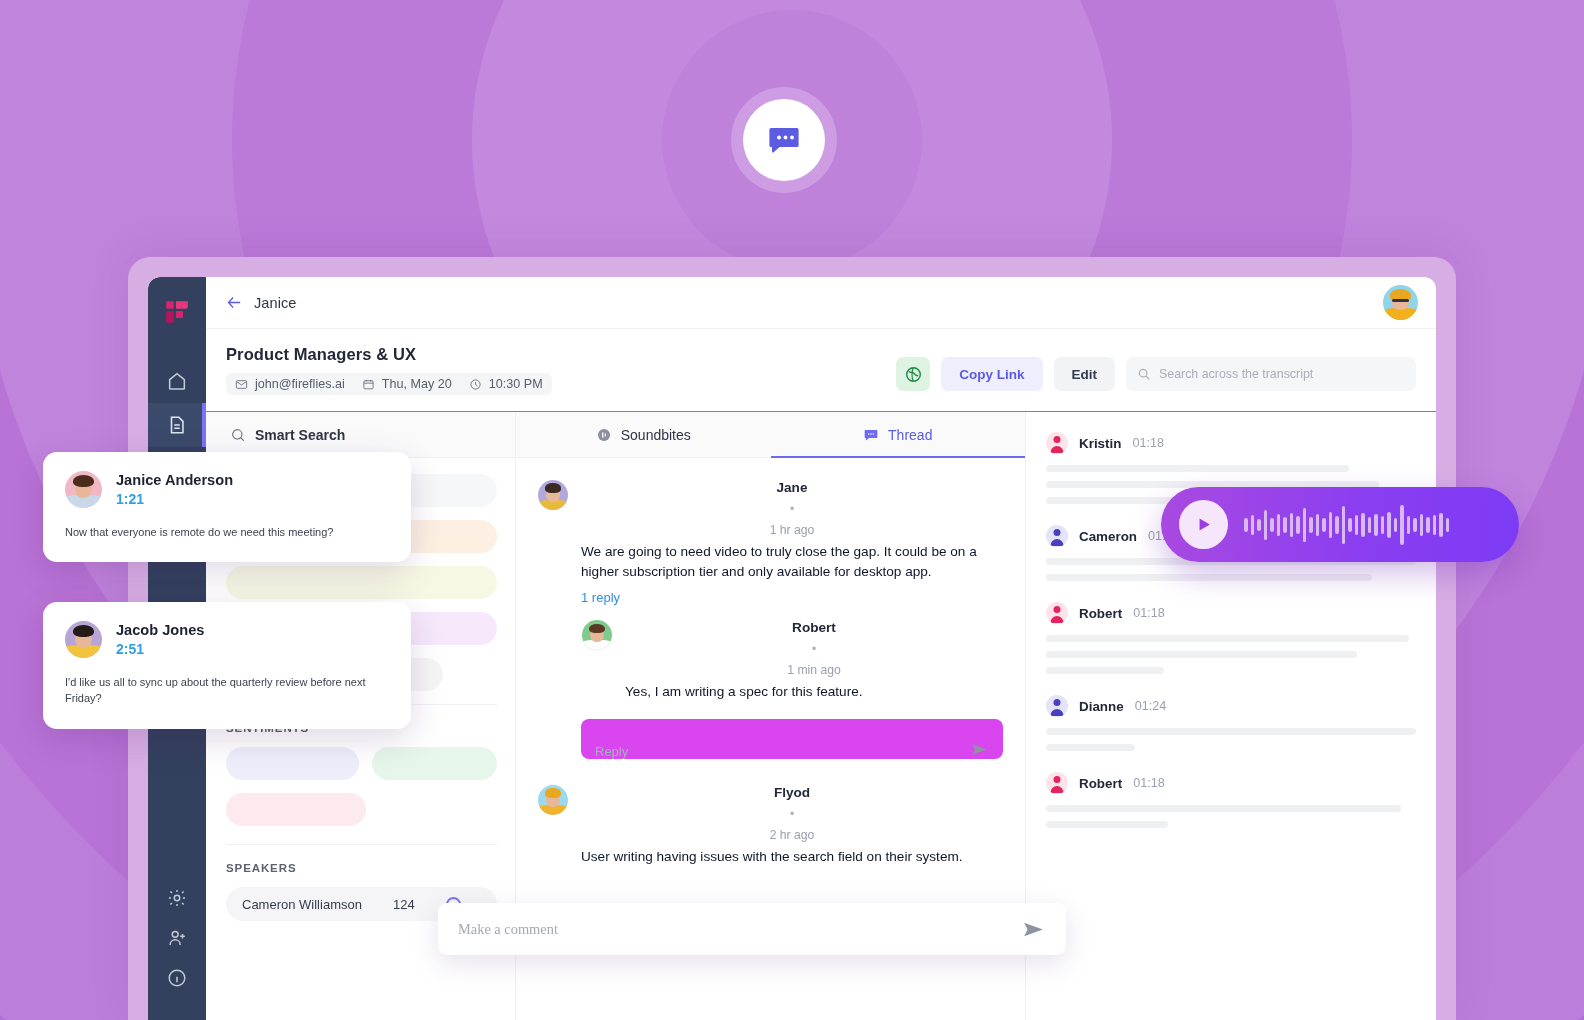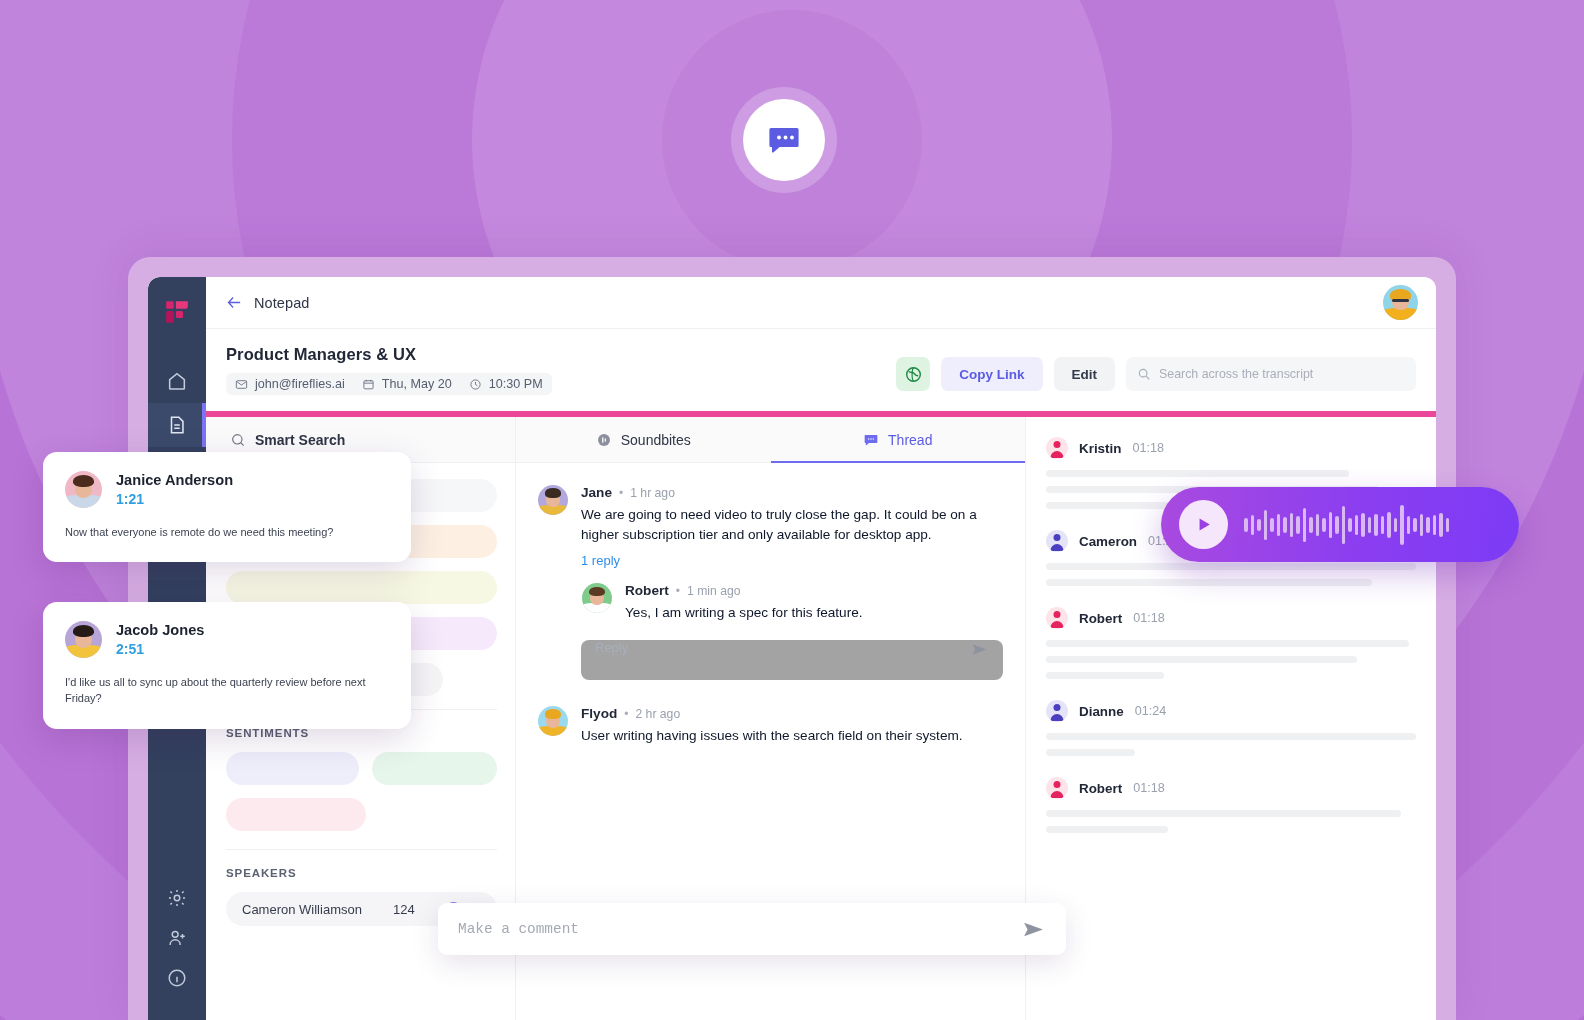--- a/index.html
+++ b/index.html
@@ -136,21 +136,21 @@
   }
   .search-box svg { width:14px; height:14px; flex:0 0 14px; }
   .search-box input {
     border:none; background:transparent; outline:none;
     font-size:12.4px; color:#2b3040; width:100%;
     font-family:inherit;
   }
   .search-box input::placeholder { color:#a9aeb9; }
 
   
-  .body3 { flex:1 1 auto; display:flex; min-height:0; border-top:6px solid #ec4899; }
+  .body3 { flex:1 1 auto; display:flex; min-height:0; border-top:1px solid #ec4899; }
 
   
   .colL { width:310px; flex:0 0 310px; border-right:1px solid #eef0f4; display:flex; flex-direction:column; min-width:0; }
   .tabhdr { height:46px; flex:0 0 46px; background:#fafafb; border-bottom:1px solid #eef0f4;
             display:flex; align-items:center; gap:9px; padding-left:24px; }
   .tabhdr svg { width:16px; height:16px; }
   .tabhdr span { font-size:14px; font-weight:bold; color:#2f3545; }
   .colL-inner { flex:1 1 auto; padding:16px 18px 0 20px; overflow:hidden; }
   .pill { border-radius:18px; height:33px; margin-bottom:13px; }
   .pill.w-full { width:100%; }
@@ -179,30 +179,30 @@
   }
   .tab2 svg { width:16px; height:16px; }
   .tab2.active { color:#5b5ce2; font-weight:normal; }
   .tab2.active:after {
     content:""; position:absolute; left:0; right:0; bottom:-1px; height:2.5px; background:#6d6bf0;
   }
   .thread { flex:1 1 auto; padding:22px 22px 0 22px; overflow:hidden; }
   .msg { display:flex; gap:13px; margin-bottom:26px; }
   .av { width:30px; height:30px; border-radius:50%; flex:0 0 30px; overflow:hidden; position:relative; }
   .msg-body { min-width:0; flex:1 1 auto; }
-  .msg-hdr { display:flex; align-items:center; gap:7px; margin-bottom:5px; }
+  .msg-hdr { display:flex; align-items:center; gap:7px; margin-bottom:5px;flex-direction:column; }
   .msg-name { font-size:13.6px; font-weight:bold; color:#222838; }
   .msg-dot { color:#a9aeb9; font-size:12px; }
   .msg-time { font-size:12.2px; color:#9aa0ad; }
   .msg-text { font-size:13.6px; color:#0f172a; line-height:1.45; }
   .reply-link { font-size:13px; color:#2f8fe8; margin-top:9px; cursor:pointer; }
   .replies { margin-top:15px; padding-left:1px; }
   .reply-box {
-    margin-top:17px; background:#a3a3a3; border-radius:8px; height:40px;
-    display:flex; align-items:flex-start; padding:0 14px; gap:10px;
+    margin-top:17px; background:#d946ef; border-radius:8px; height:40px;
+    display:flex; align-items:flex-end; padding:0 14px; gap:10px;
   }
   .reply-box input {
     flex:1 1 auto; border:none; background:transparent; outline:none;
     font-size:13px; color:#2b3040; font-family:inherit;
   }
   .reply-box input::placeholder { color:#a9aeb9; }
   .send-ico { width:19px; height:19px; flex:0 0 19px; }
 
   
   .colR { width:410px; flex:0 0 410px; display:flex; flex-direction:column; min-width:0; }
@@ -247,21 +247,21 @@
   .wbar { width:3.5px; border-radius:2px; background:#d9b8f4; }
 
   .comment-bar {
     position:absolute; left:438px; top:903px;
     width:628px; height:52px; border-radius:9px;
     background:#fff; box-shadow:0 8px 28px rgba(60,20,90,.13);
     display:flex; align-items:center; padding:0 20px; gap:12px;
   }
   .comment-bar input {
     flex:1 1 auto; border:none; outline:none; background:transparent;
-    font-size:14.4px; color:#0f766e; font-family:Liberation Mono, monospace;
+    font-size:14.4px; color:#0f766e; font-family:Liberation Serif, serif;
   }
   .comment-bar input::placeholder { color:#a4a9b4; }
   .comment-bar .send-ico { width:25px; height:25px; flex:0 0 25px; }
 
   
   .ph { position:absolute; inset:0; }
   .ph .hair { position:absolute; border-radius:50% 50% 40% 40%; }
   .ph .face { position:absolute; border-radius:50%; background:#e8b79a; }
   .ph .shirt { position:absolute; left:-10%; bottom:0; width:120%; height:34%; border-radius:40% 40% 0 0; }
 </style>
@@ -346,21 +346,21 @@
           </div>
         </div>
       </div>
 
       <div class="main">
 
         <div class="topbar">
           <svg class="back-arrow" viewBox="0 0 24 24" fill="none" stroke="#5b5ce2" stroke-width="1.8">
             <path d="M10 5 3.5 12 10 19M3.5 12H20"></path>
           </svg>
-          <div class="topbar-title">Notepad</div>
+          <div class="topbar-title">Janice</div>
           <div class="topbar-grow"></div>
           <div class="avatar-hdr">
             <div class="ph">
               <div class="shirt" style="background:#f2b01e"></div>
               <div class="face" style="left:27%;top:26%;width:46%;height:46%"></div>
               <div class="hair" style="left:20%;top:12%;width:60%;height:36%;background:#e8a71f"></div>
               <div style="position:absolute;left:26%;top:40%;width:48%;height:8%;background:#2f3545;border-radius:3px"></div>
             </div>
           </div>
         </div>

